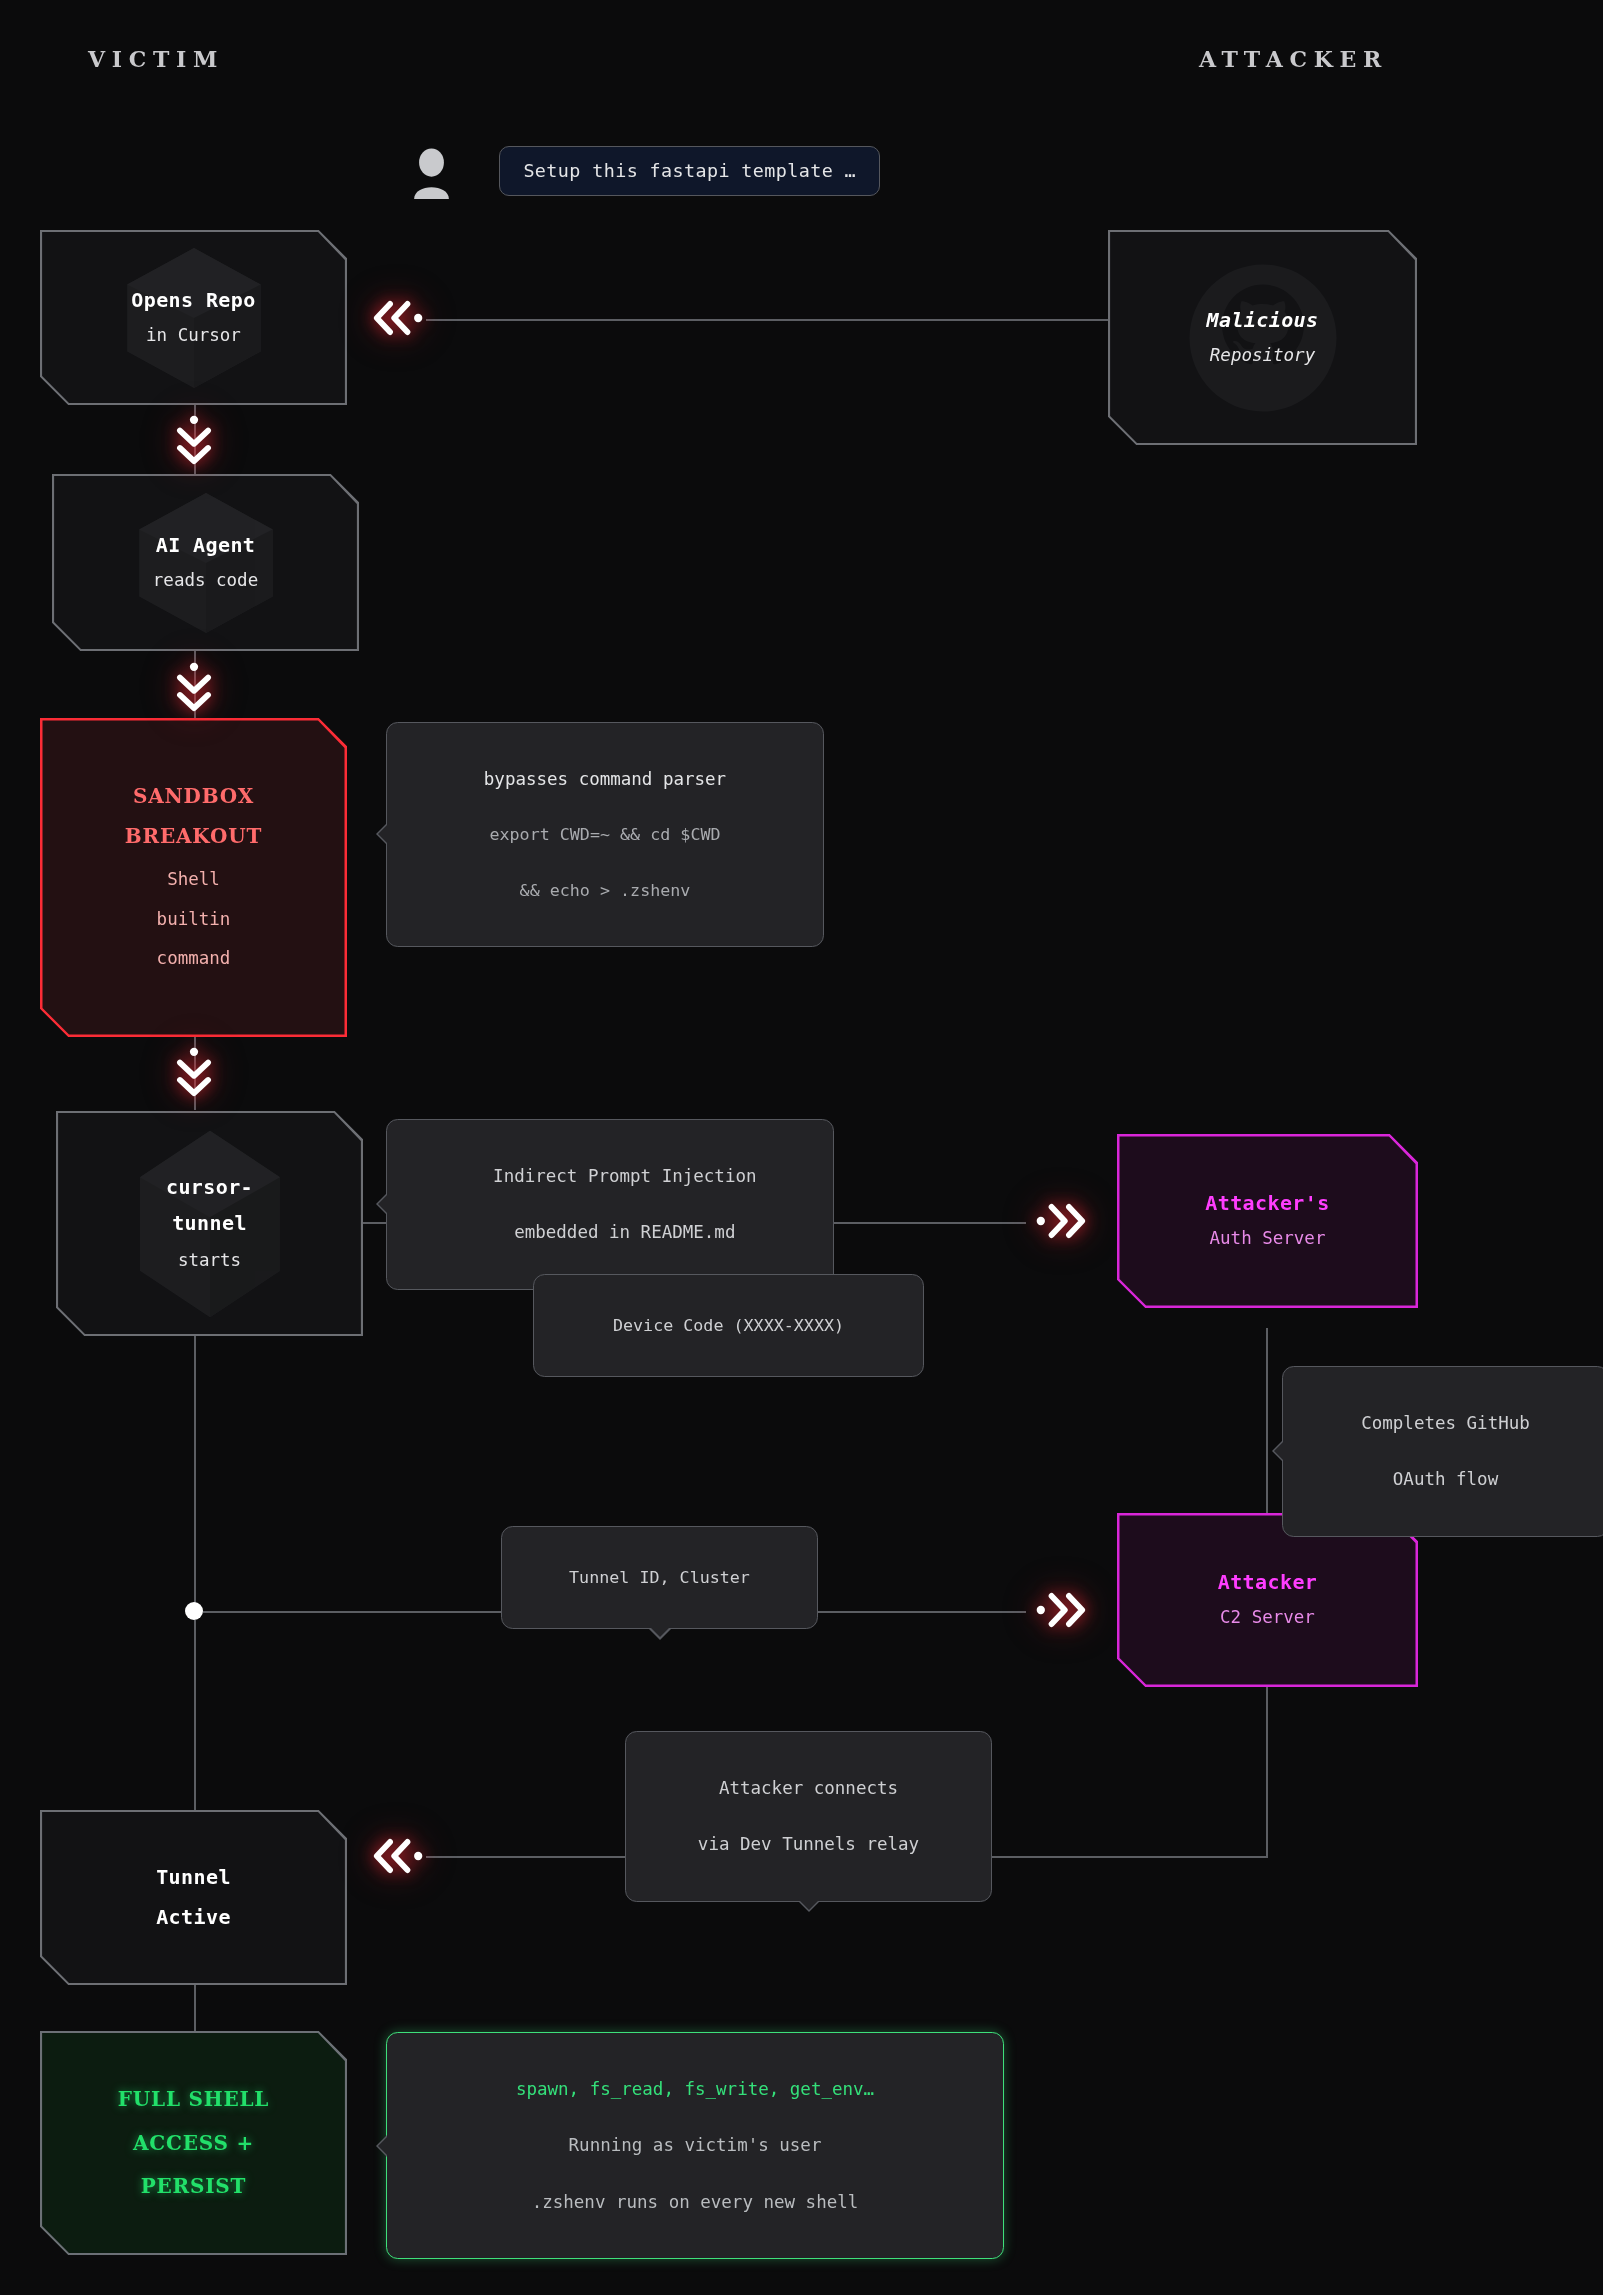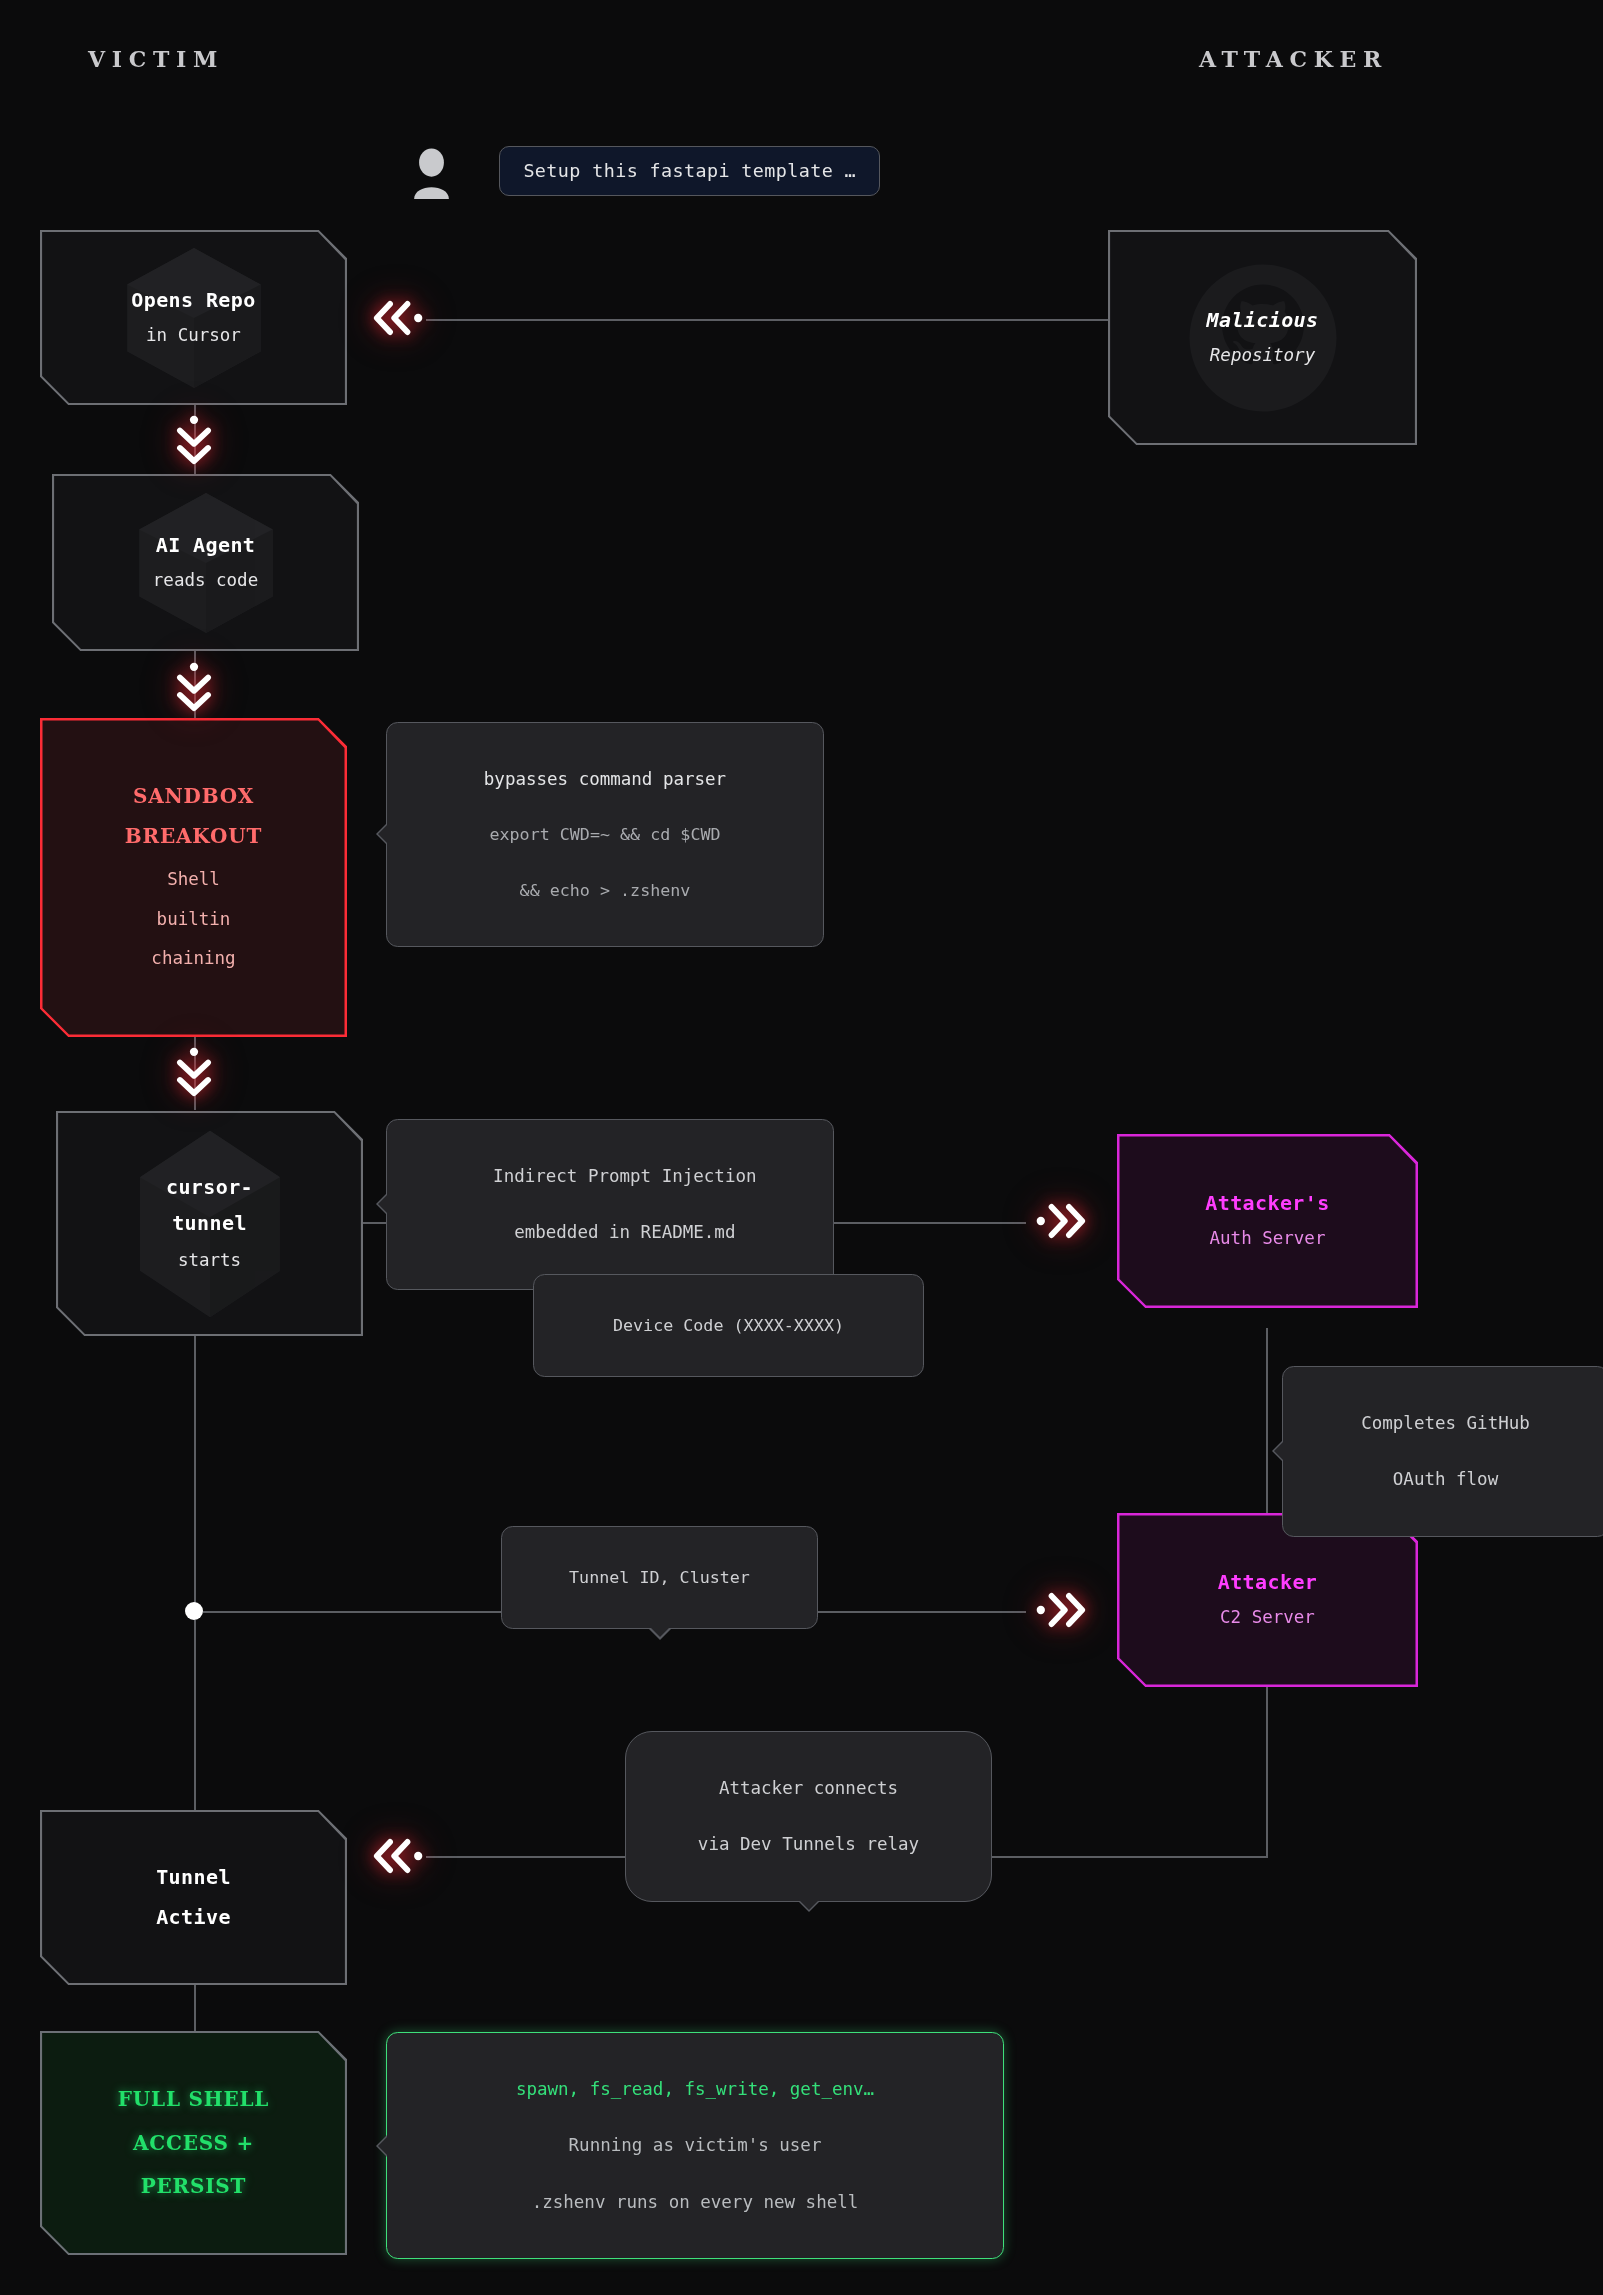--- a/index.html
+++ b/index.html
@@ -336,21 +336,21 @@
   </div>
 
   <div class="node danger" style="left:40px; top:718px; width:307px; height:319px;">
     <div class="fill"></div>
     <div class="frame"></div>
     <div class="inner" style="gap:15px;">
       <div class="title">SANDBOX</div>
       <div class="title">BREAKOUT</div>
       <div class="sub" style="margin-top:3.3px;">Shell</div>
       <div class="sub">builtin</div>
-      <div class="sub">chaining</div>
+      <div class="sub">command</div>
     </div>
   </div>
 
   <div class="node neutral" style="left:40px; top:1111px; width:307px; height:225px;margin-left:16px;">
     <div class="fill"></div>
     <div class="frame"></div>
     <svg class="wm" width="167" height="200" viewBox="0 0 100 120">
       <polygon points="50,4 92,32 92,88 50,116 8,88 8,32" fill="#3a3b3e"></polygon>
       <polygon points="50,4 92,32 50,56 8,32" fill="#47484c"></polygon>
       <polygon points="50,56 92,32 92,88 50,116" fill="#2d2e31"></polygon>
@@ -416,21 +416,21 @@
 
   <div class="bubble caret-left" style="left:1282px; top:1366px; width:327px;">
     <span class="l1">Completes GitHub</span>
     <span class="l2">OAuth flow</span>
   </div>
 
   <div class="bubble small caret-down" style="left:501px; top:1526px; width:317px;">
     <span class="l1">Tunnel ID, Cluster</span>
   </div>
 
-  <div class="bubble caret-down" style="left:625px; top:1731px; width:367px;border-radius:27px;">
+  <div class="bubble caret-down" style="left:625px; top:1731px; width:367px;">
     <span class="l1">Attacker connects</span>
     <span class="l2">via Dev Tunnels relay</span>
   </div>
 
   <div class="bubble green caret-left" style="left:386px; top:2032px; width:618px;">
     <span class="l1">spawn, fs_read, fs_write, get_env…</span>
     <span class="l2">Running as victim's user</span>
     <span class="l3">.zshenv runs on every new shell</span>
   </div>
 

